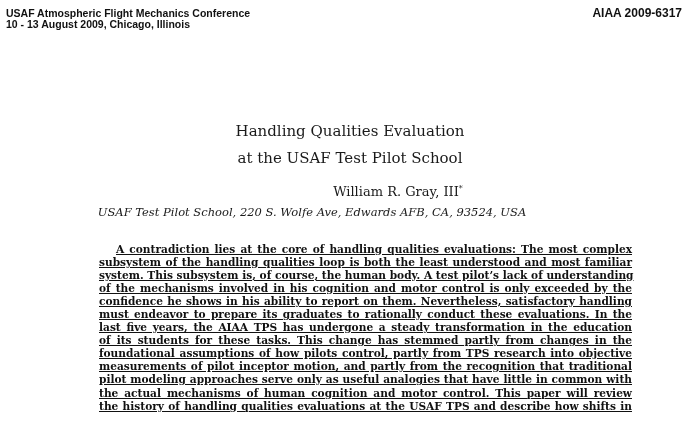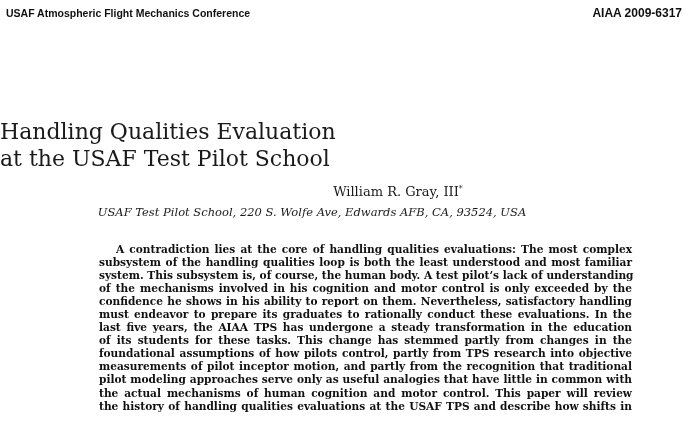--- a/index.html
+++ b/index.html
@@ -14,23 +14,23 @@
       font-weight: bold; font-size: 10.5px; line-height: 11px;
       color: #111;
     }
     .paper-id {
       position: absolute; right: 18px; top: 6px;
       font-family: "Liberation Sans", sans-serif;
       font-weight: bold; font-size: 12px; color: #111;
     }
     .title {
       position: absolute; left: 0; width: 700px; top: 118px;
-      text-align: left;
+      text-align: center;
       font-family: "DejaVu Serif", serif;
-      font-size: 22px; line-height: 27px; color: #1a1a1a;
+      font-size: 15px; line-height: 27px; color: #1a1a1a;
     }
     .author {
       position: absolute; left: 0; width: 700px; top: 184px;
       text-align: center;
       font-family: "DejaVu Serif", serif;
       font-size: 13px; color: #1a1a1a; padding-left: 48px;
     }
     .author sup { font-size: 8px; }
     .affil {
       position: absolute; left: 0; width: 624px; top: 205px;
@@ -38,29 +38,30 @@
       font-family: "DejaVu Serif", serif; font-style: italic;
       font-size: 11.5px; color: #1a1a1a;
     }
     .abstract {
       position: absolute; left: 99px; top: 243px; width: 533px;
       font-family: "DejaVu Serif", serif; font-weight: bold;
       font-size: 10.6px; line-height: 13.05px; color: #111;
     }
     .abstract .line {
       display: block; white-space: nowrap;
-      text-align: justify; text-align-last: justify;
+      text-align: justify; text-align-last: justify; text-decoration: underline;
     }
     .abstract .line.first { padding-left: 17px; }
   </style>
 </head>
 <body>
 
 <div class="conf">
   <div>USAF Atmospheric Flight Mechanics Conference</div>
+  <div>10 - 13 August 2009, Chicago, Illinois</div>
 </div>
 
 <div class="paper-id">AIAA 2009-6317</div>
 
 <div class="title">
   <div>Handling Qualities Evaluation</div>
   <div>at the USAF Test Pilot School</div>
 </div>
 
 <div class="author">

